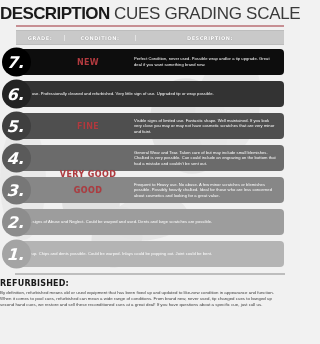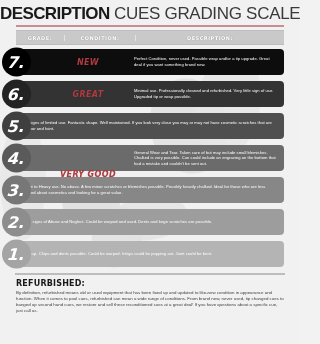--- a/index.html
+++ b/index.html
@@ -62,31 +62,30 @@
     font-family:"DejaVu Sans",sans-serif;
     line-height:1;
   }
   .grade-badge span.num{display:block;transform:skewX(-6deg);}
   .cond{
     width:92px;margin-left:26px;text-align:center;
     color:#b03a3f;font-size:8px;font-weight:bold;letter-spacing:.4px;
     text-transform:uppercase;
     font-family:"DejaVu Sans",sans-serif;
     text-shadow:0 0 1px rgba(0,0,0,.15);
-    font-style:italic;
   }
   .desc{
     flex:1;padding-right:6px;color:#ffffff;
     font-size:4.1px;line-height:5.6px;letter-spacing:.05px;
   }
   .desc p{margin:0;}
 
   
   .footer-rule{width:270px;height:2px;background:#bdbdbd;margin:5px auto 0 auto;}
-  .footer{margin:4px 16px 0 16px;}
+  .footer{margin:4px 16px 0 0;}
   .footer h2{
     margin:0 0 2px 0;color:#1a1a1a;font-size:8px;font-weight:bold;
     letter-spacing:.2px;font-family:"DejaVu Sans",sans-serif;
   }
   .footer p{
     margin:0;color:#3d3d3d;font-size:4.4px;line-height:6px;
   }
 </style>
 </head>
 <body>
@@ -118,46 +117,47 @@
         </div>
         <div class="cond" style="color: rgb(176, 58, 63);">NEW</div>
         <div class="desc">
           <p>Perfect Condition, never used. Possible wrap and/or a tip upgrade. Great deal if you want something brand new.</p>
         </div>
       </div>
       <div class="row" style="background: rgb(51, 51, 51);">
         <div class="grade-badge" style="background: rgb(35, 35, 35);">
           <span class="num">6.</span>
         </div>
-        <div class="cond" style="color: rgb(176, 58, 63);">GREAT</div>
         <div class="desc">
           <p>Minimal use. Professionally cleaned and refurbished.  Very little sign of use. Upgraded tip or wrap possible.</p>
         </div>
       </div>
       <div class="row" style="background: rgb(79, 79, 79);">
         <div class="grade-badge" style="background: rgb(63, 63, 63);">
           <span class="num">5.</span>
         </div>
+        <div class="cond" style="color: rgb(176, 58, 63);">FINE</div>
         <div class="desc">
           <p>Visible signs of limited use. Fantastic shape. Well maintained.  If you look very close you may or may not have cosmetic scratches that are very minor and faint.</p>
         </div>
       </div>
       <div class="row" style="background: rgb(107, 107, 107);">
         <div class="grade-badge" style="background: rgb(90, 90, 90);">
           <span class="num">4.</span>
         </div>
         <div class="cond" style="color: rgb(176, 58, 63); margin-top: 32px;">VERY GOOD</div>
         <div class="desc">
           <p>General Wear and Tear. Taken care of but may include small blemishes. Chalked is very possible.  Cue could include an engraving on the bottom that had a mistake and couldn't be sent out.</p>
         </div>
       </div>
       <div class="row" style="background: rgb(135, 135, 135);">
         <div class="grade-badge" style="background: rgb(119, 119, 119);">
           <span class="num">3.</span>
         </div>
+        <div class="cond" style="color: rgb(176, 58, 63);">GOOD</div>
         <div class="desc">
           <p>Frequent to Heavy use. No abuse. A few minor scratches or blemishes possible. Possibly heavily chalked. Ideal for those who are less concerned about cosmetics and looking for a great value.</p>
         </div>
       </div>
       <div class="row" style="background: rgb(157, 157, 157);">
         <div class="grade-badge" style="background: rgb(141, 141, 141);">
           <span class="num">2.</span>
         </div>
         <div class="desc">
           <p>Obvious signs of Abuse and Neglect. Could be warped and used. Dents and large scratches are possible.</p>

